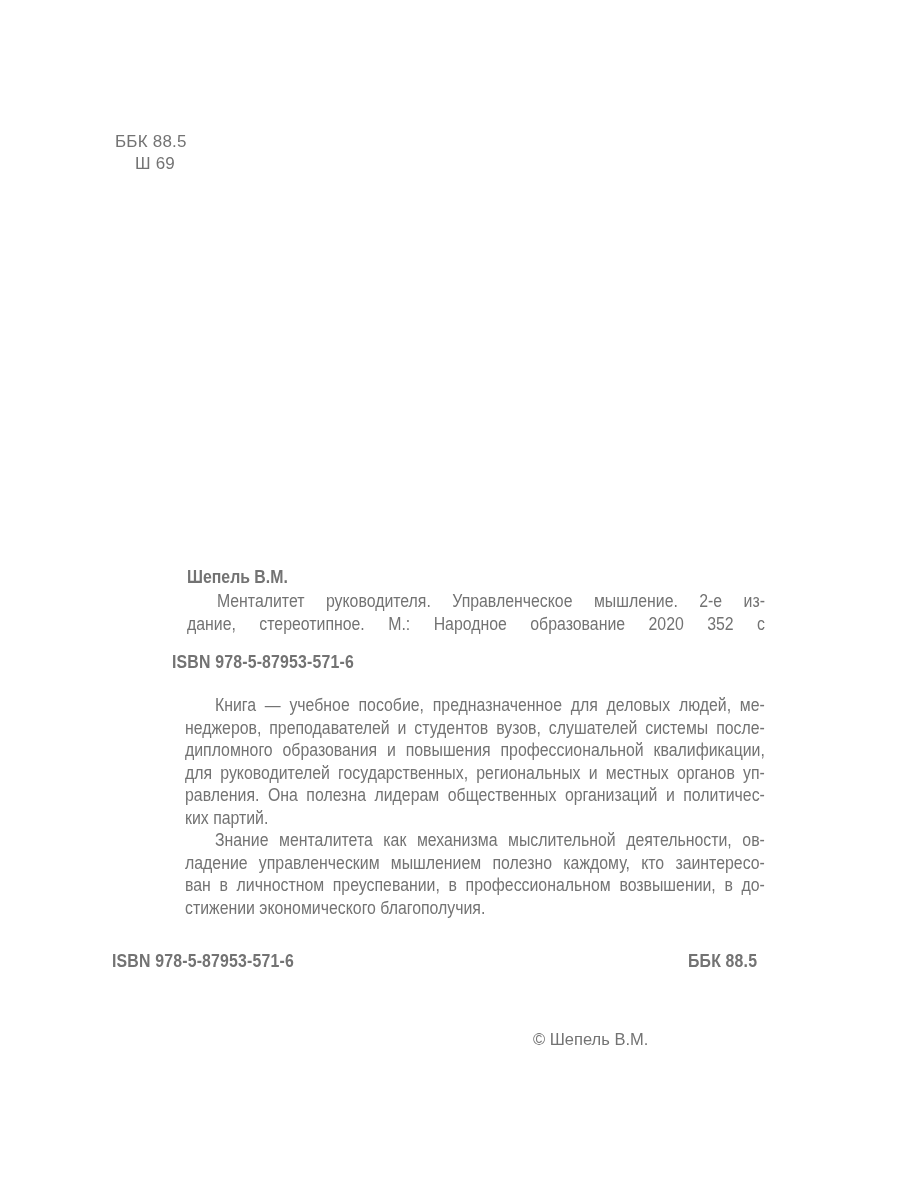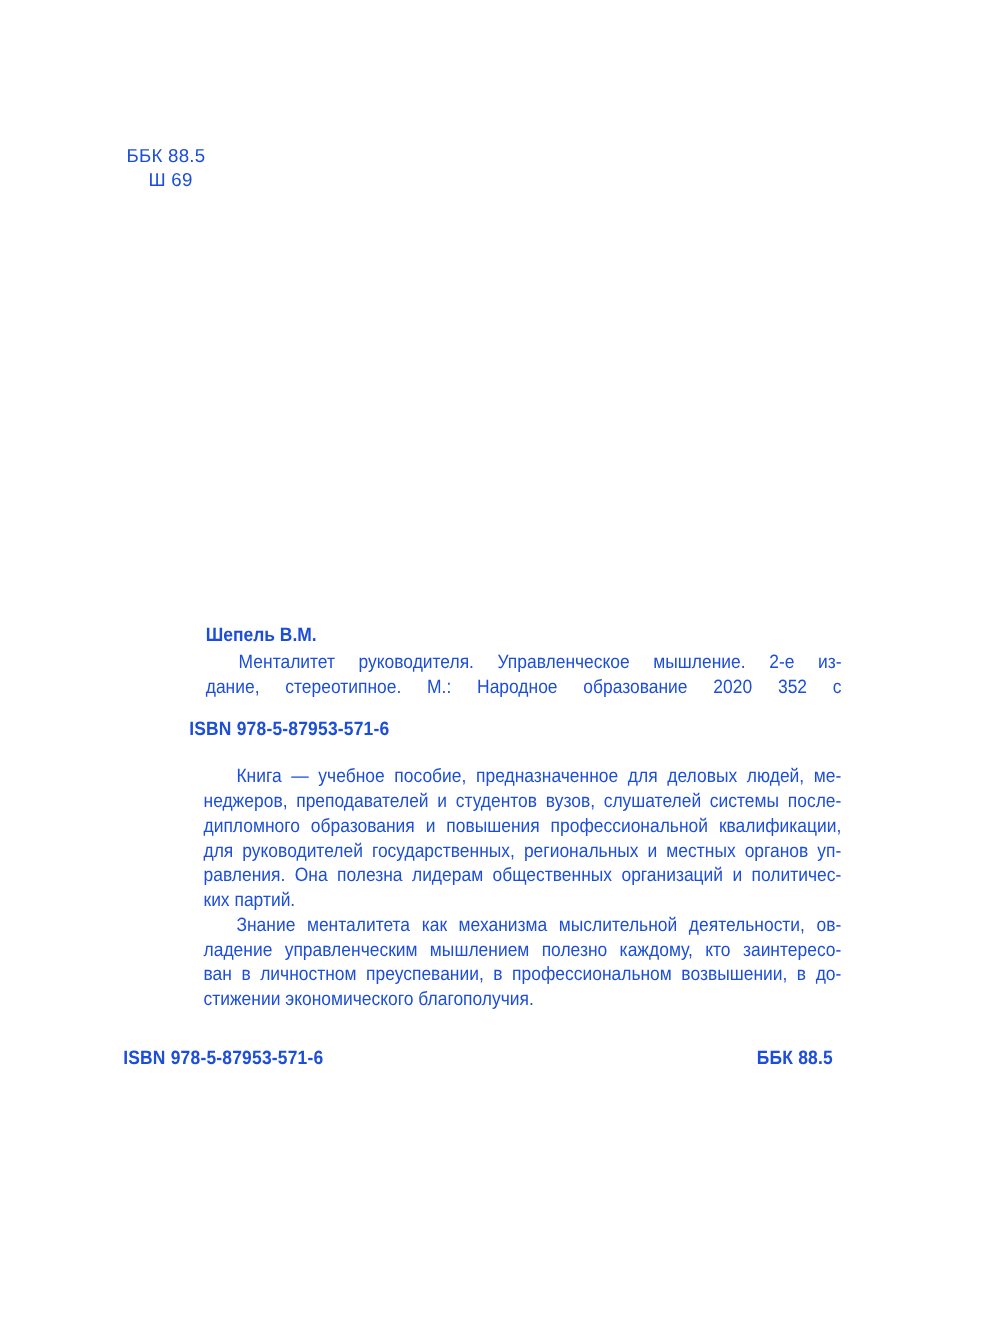--- a/index.html
+++ b/index.html
@@ -6,21 +6,21 @@
     margin: 0;
     padding: 0;
     background: #ffffff;
   }
   .page {
     position: relative;
     width: 900px;
     height: 1200px;
     background: #ffffff;
     font-family: "Liberation Sans", "DejaVu Sans", sans-serif;
-    color: #1d4ed8;
+    color: #737373;
     overflow: hidden;
     text-decoration: underline;
   }
   .abs { position: absolute; }
   
   .cond {
     transform: scaleX(0.906);
     transform-origin: 0 0;
   }
   .bold { font-weight: bold; }
@@ -91,15 +91,16 @@
     <div class="jl ind">Знание менталитета как механизма мыслительной деятельности, ов-</div>
     <div class="jl">ладение управленческим мышлением полезно каждому, кто заинтересо-</div>
     <div class="jl">ван в личностном преуспевании, в профессиональном возвышении, в до-</div>
     <div>стижении экономического благополучия.</div>
   </div>
 
   <div class="abs cond bold footer-isbn">ISBN 978-5-87953-571-6</div>
   <div class="abs cond bold footer-bbk">ББК 88.5</div>
 
   <div class="abs copyright">
+    <div>© Шепель В.М.</div>
   </div>
 
 </div>
 
 </body></html>

